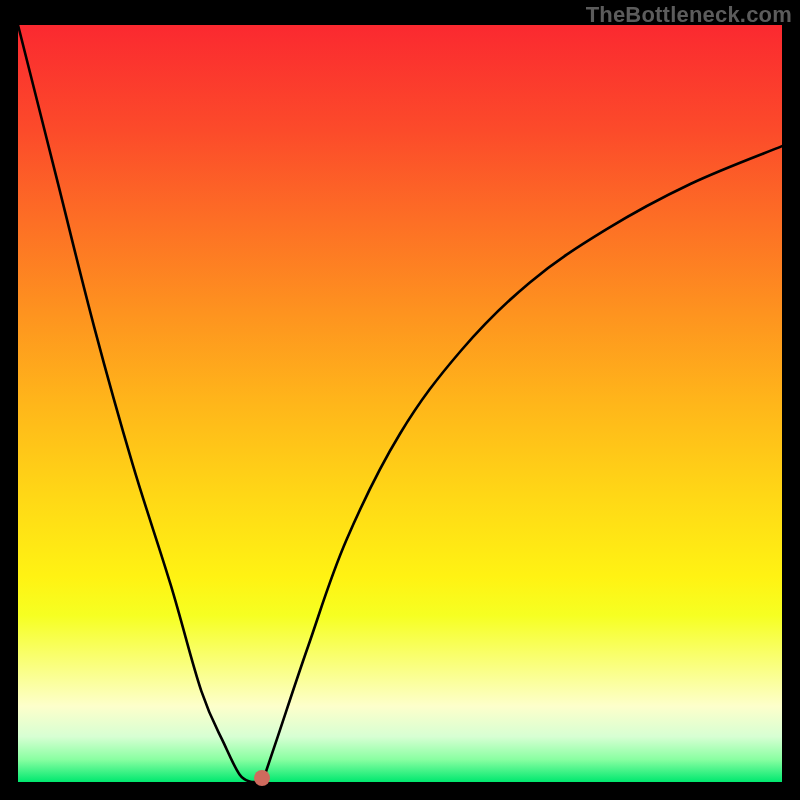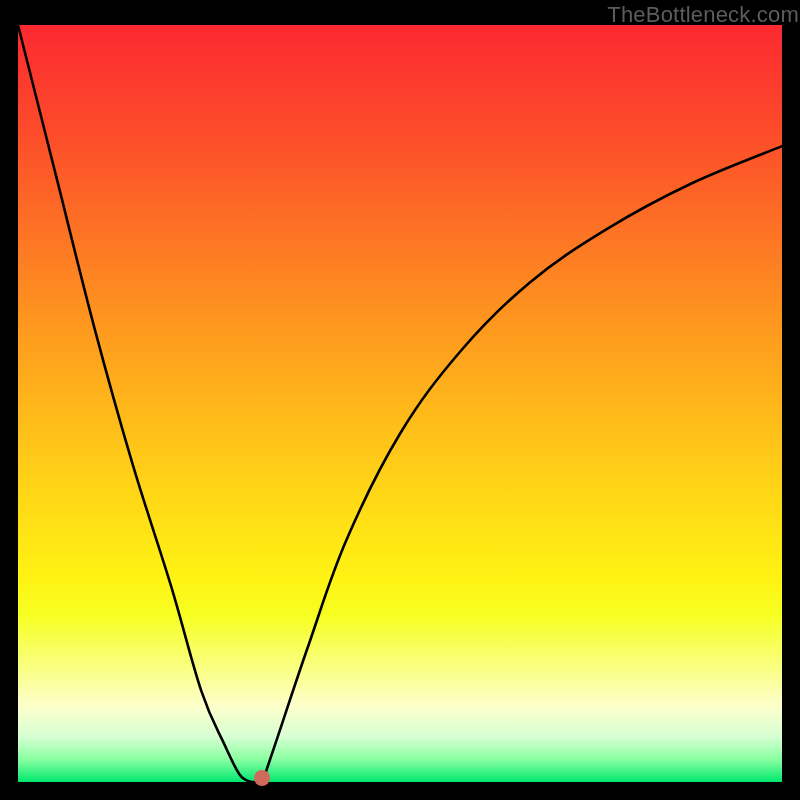--- a/index.html
+++ b/index.html
@@ -13,23 +13,23 @@
   }
   .frame {
     position: relative;
     width: 800px;
     height: 800px;
     background: #000;
   }
   .attribution {
     position: absolute;
     top: 2px;
-    right: 1px;
+    right: 8px;
     font-size: 22px;
-    font-weight: 400;
+    font-weight: 700;
     color: #5c5c5c;
     letter-spacing: 0.2px;
     z-index: 10;
     margin-left: 16px;
   }
   .plot-area {
     position: absolute;
     left: 18px;
     top: 25px;
     width: 764px;

